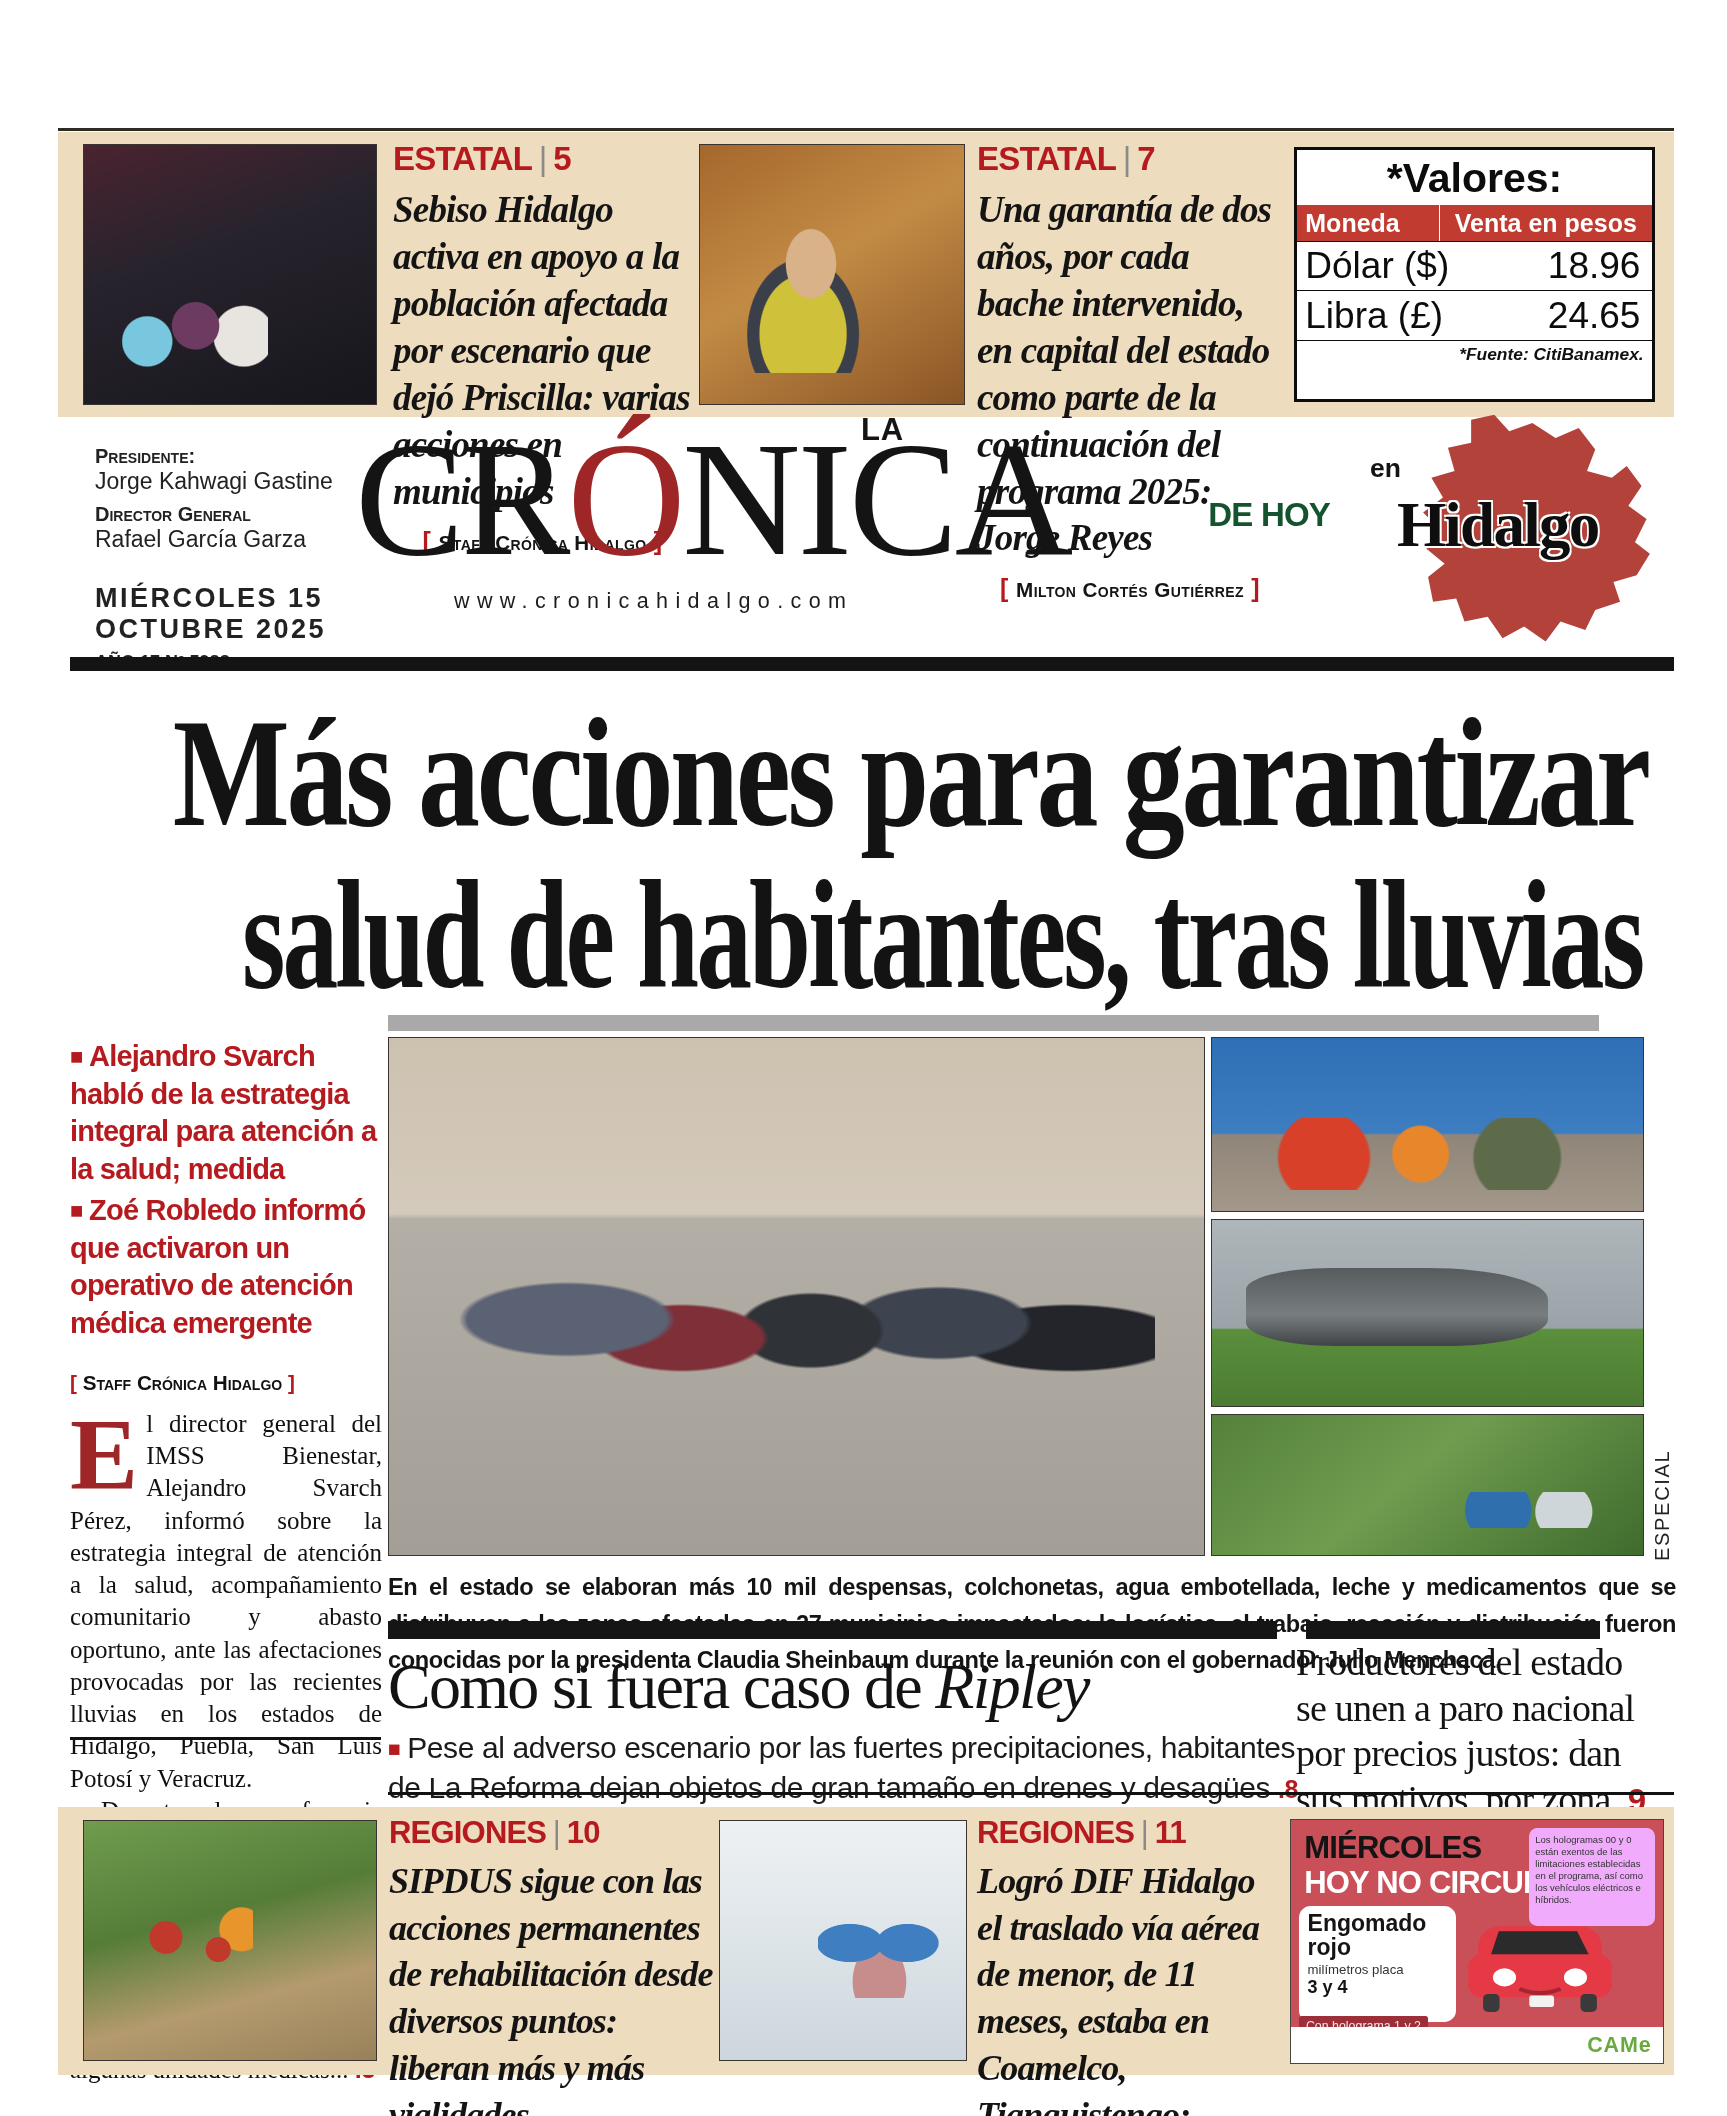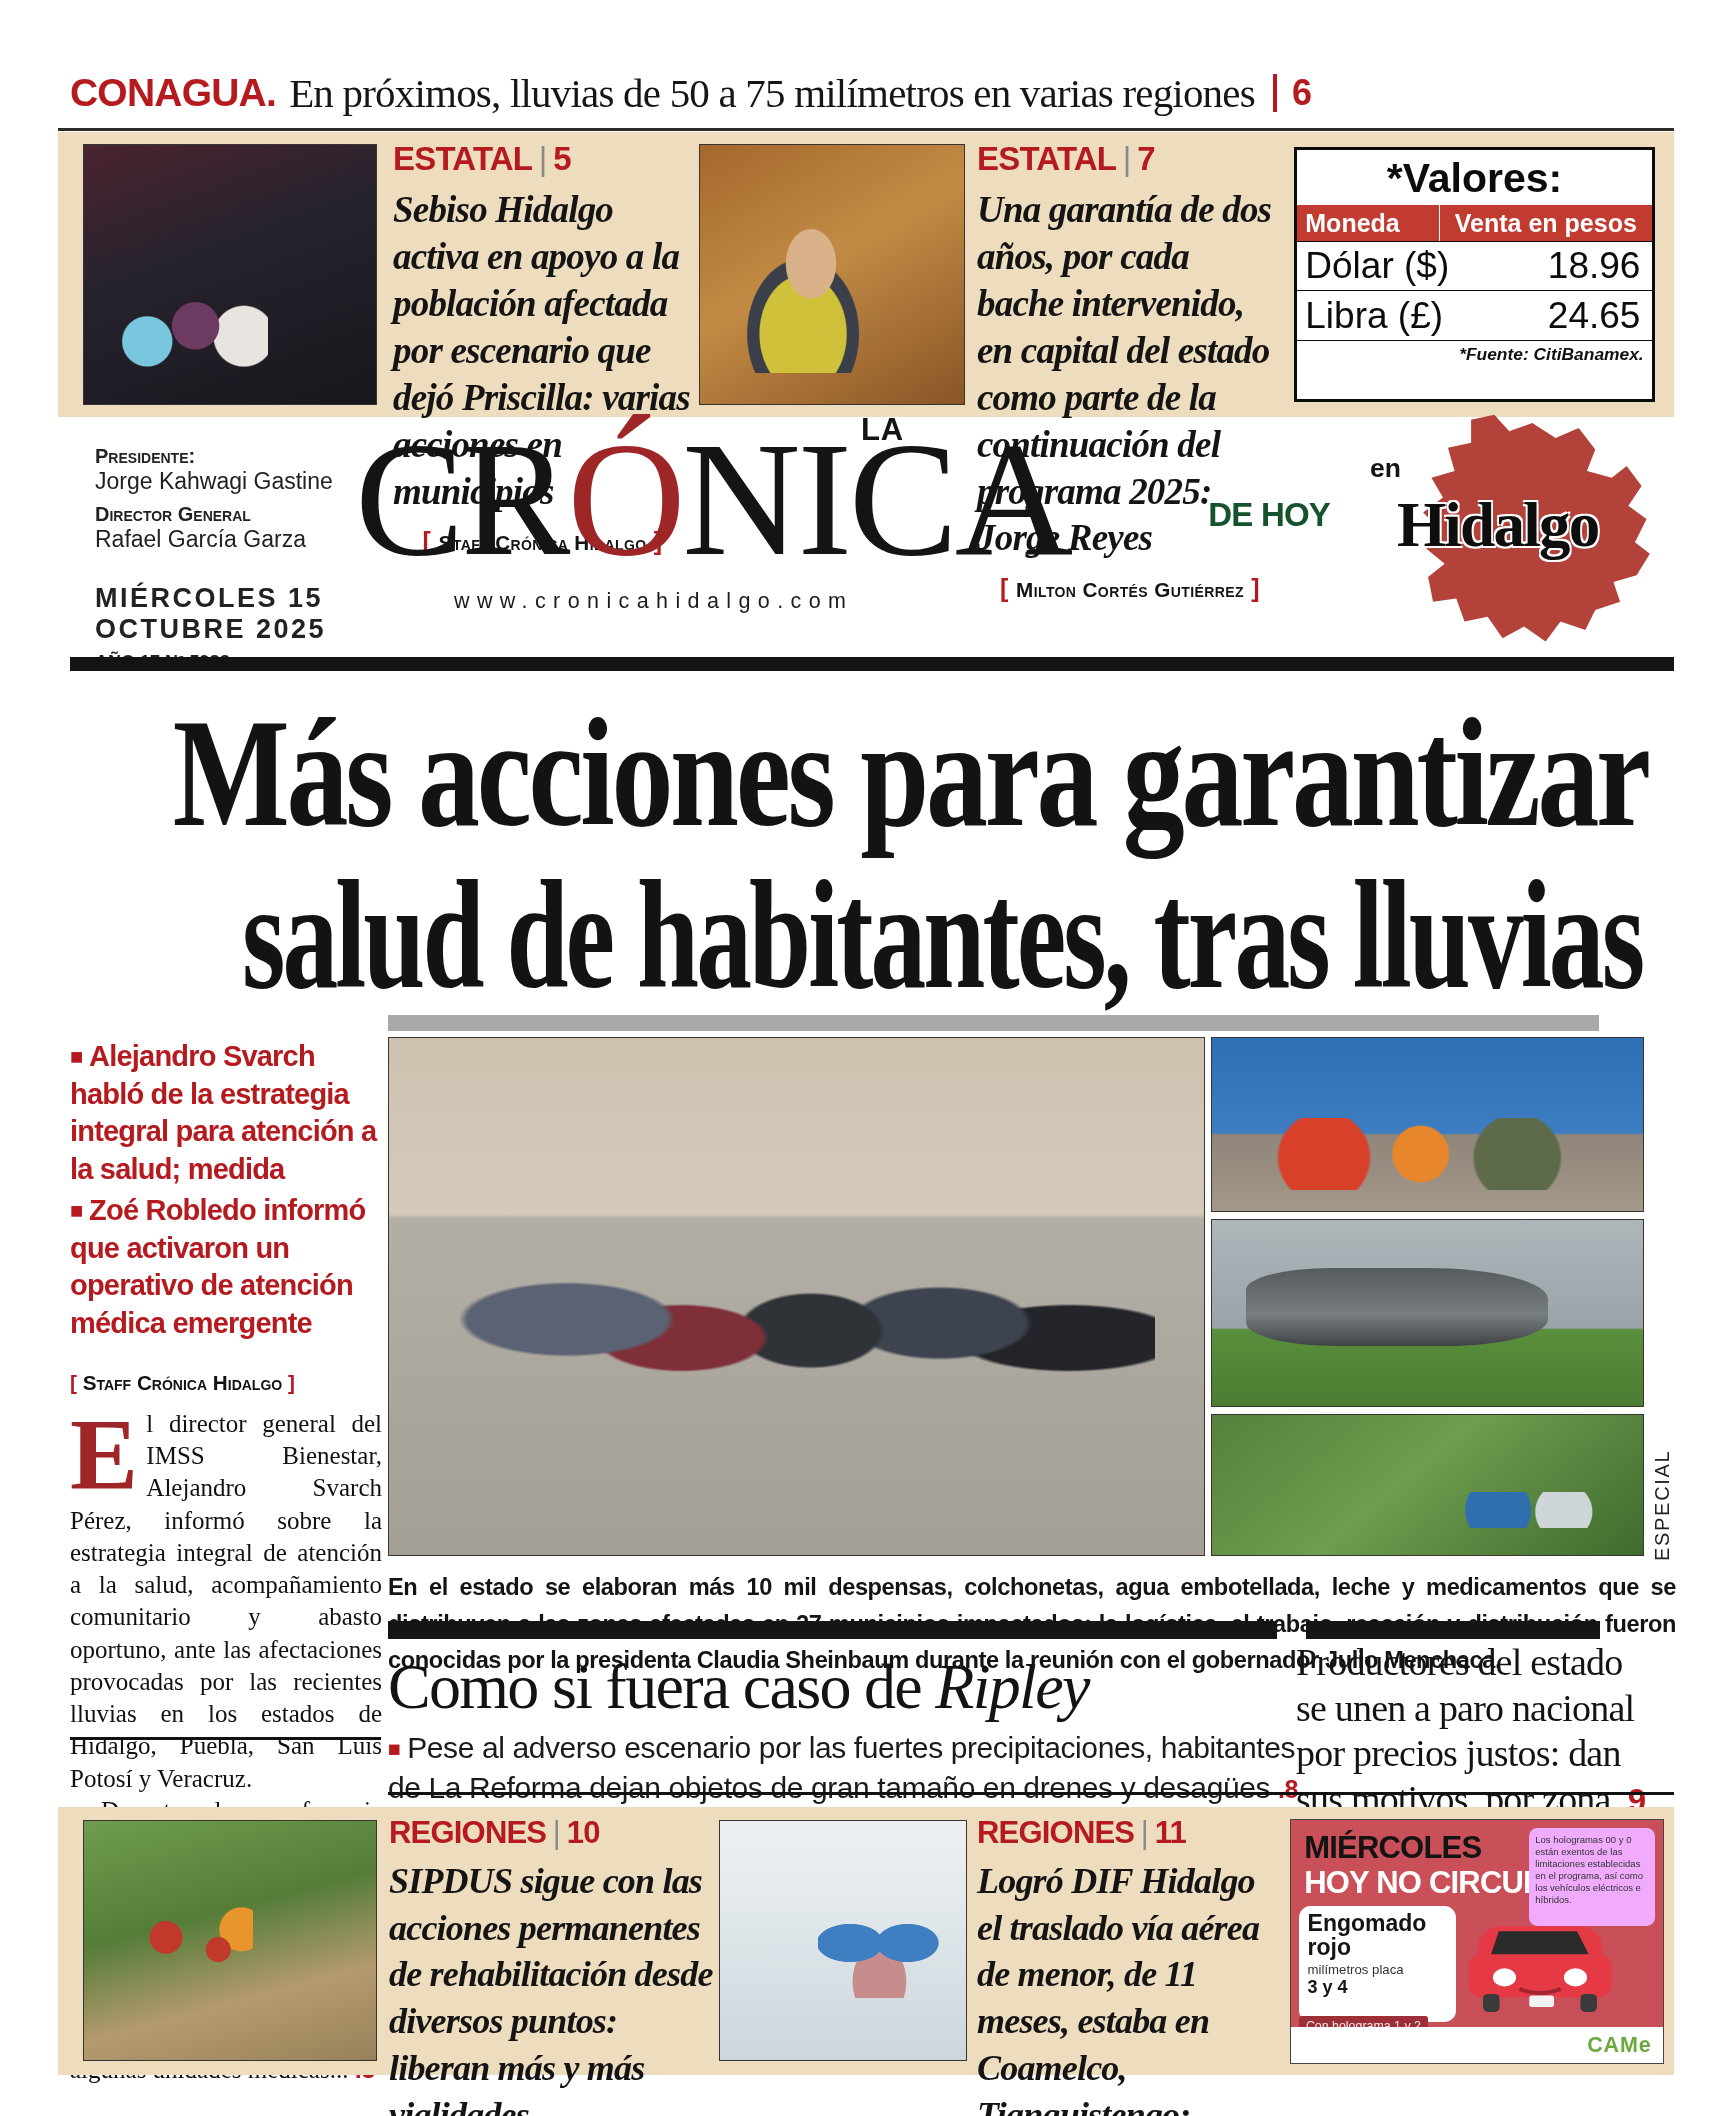--- a/index.html
+++ b/index.html
@@ -158,26 +158,20 @@
   .ph-amb::after{content:"";position:absolute;left:40%;top:28%;width:52%;height:46%;
       background:radial-gradient(ellipse at 25% 50%,#3f7fc1 0 24%,transparent 25%),
                  radial-gradient(ellipse at 70% 50%,#3f7fc1 0 24%,transparent 25%),
                  radial-gradient(ellipse at 48% 85%,#c78d8d 0 28%,transparent 29%);}
 </style>
 </head>
 <body>
 
 <div class="page">
 
-  <div class="banner">
-    <span class="banner-kicker">CONAGUA.</span>
-    <span class="banner-text">En próximos, lluvias de 50 a 75 milímetros en varias regiones</span>
-    <span class="banner-vbar"></span>
-    <span class="banner-page">6</span>
-  </div>
   <div class="rule-dark" style="left:58px;top:128px;width:1616px;height:3.3px;"></div>
 
   <div class="cream cream-top">
     <div class="photo ph-market" style="left:25px;top:11.6px;width:294px;height:261px;"></div>
 
     <div class="abs" style="left:335px;top:8.3px;width:299px;">
       <div class="kicker">
         <span>ESTATAL</span><span class="kdiv">|</span><span class="kpage">5</span>
       </div>
       <div class="teaser-head">Sebiso Hidalgo activa en apoyo a la población afectada por escenario que dejó Priscilla: varias acciones en municipios</div>

